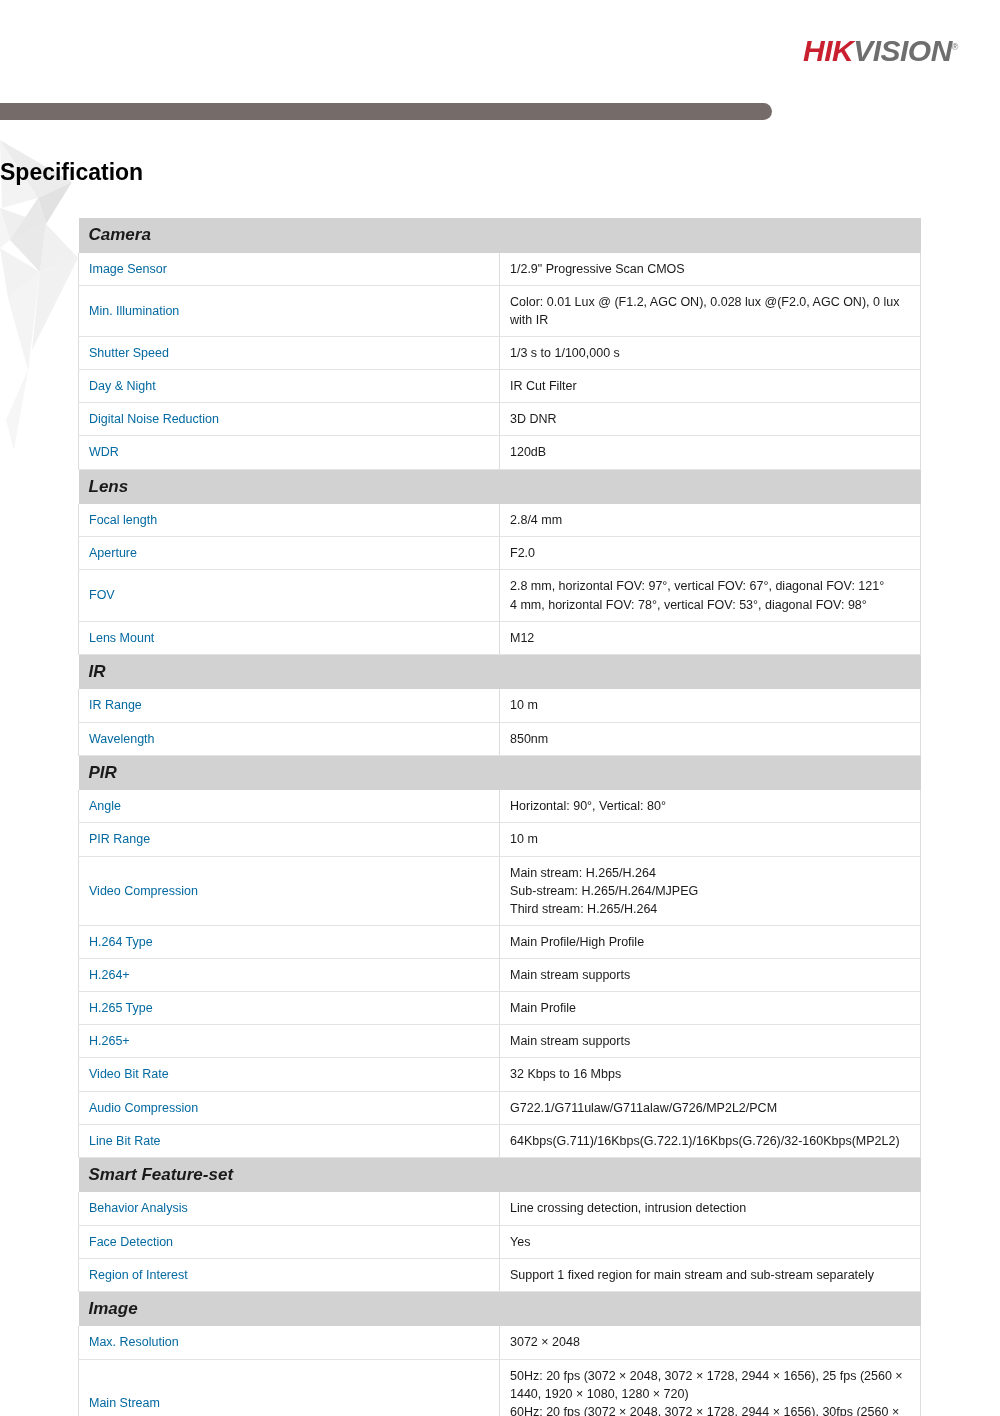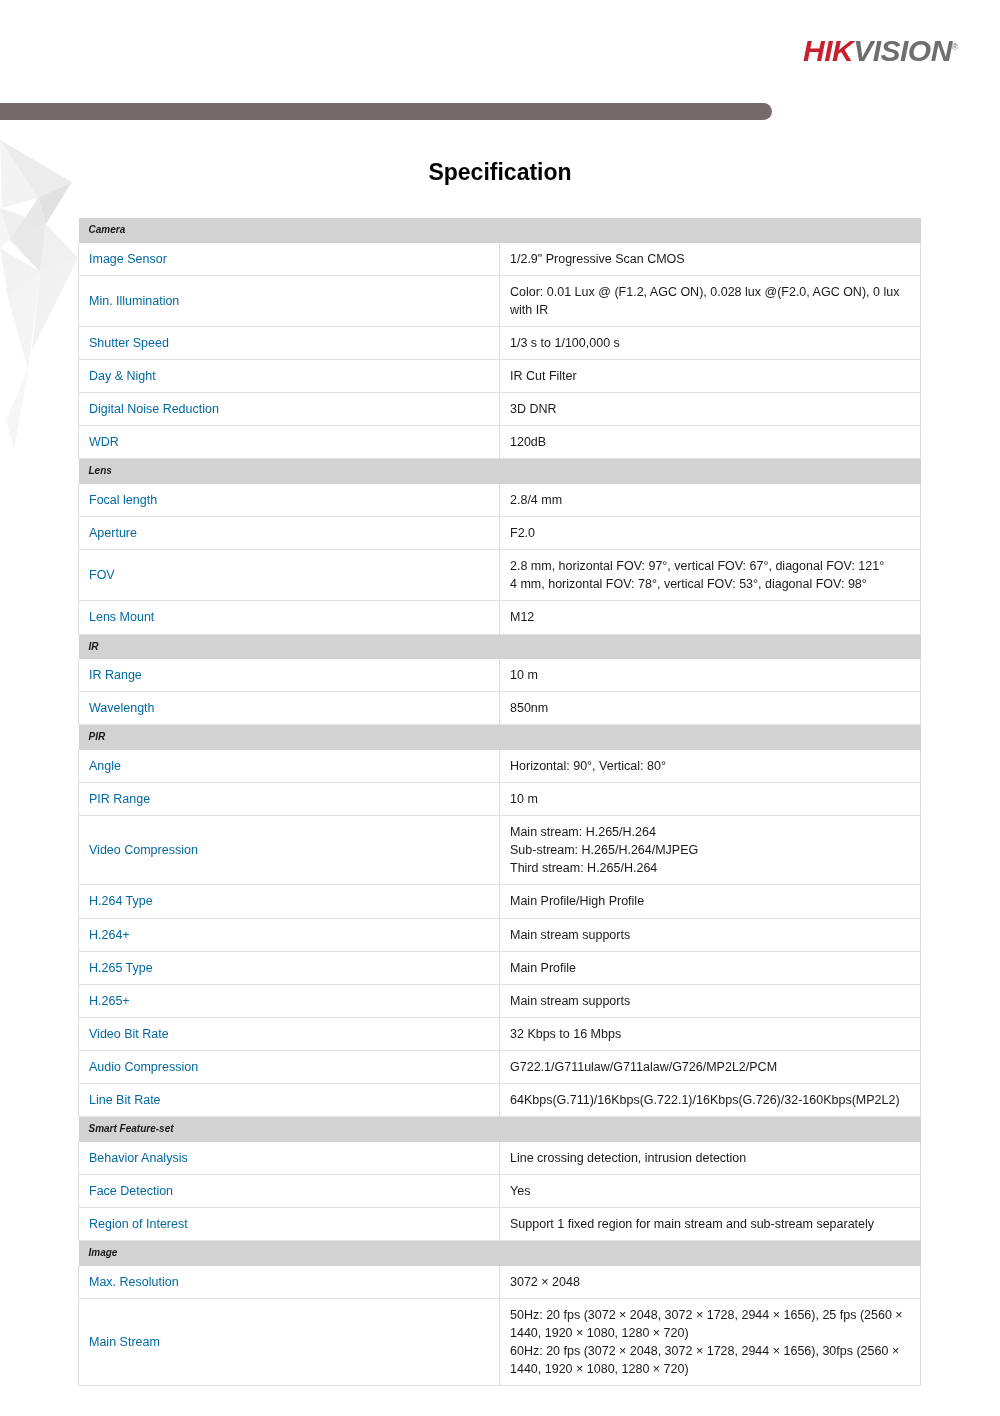--- a/index.html
+++ b/index.html
@@ -60,21 +60,21 @@
     left: 0;
     top: 120px;
     width: 90px;
     height: 360px;
     pointer-events: none;
     z-index: 0;
   }
 
   
   .page-title {
-    text-align: center;
+    text-align: left;
     font-size: 23px;
     font-weight: bold;
     color: #000;
     margin: 0;
     padding: 34px 0 0 0;
     position: relative;
     z-index: 2;
   }
 
   
@@ -102,21 +102,21 @@
     color: #0369a1;
   }
   td.val {
     border-right: 1px solid #dcdcdc;
     color: #1a1a1a;
   }
   tr.section-row td {
     background: #d2d2d2;
     font-weight: bold;
     font-style: italic;
-    font-size: 10px;
+    font-size: 17px;
     padding: 5px 9px 5px 10px;
     border-left: none;
     border-right: none;
     border-bottom: none;
     color: #1a1a1a;
   }
   .multiline { white-space: pre-line; }
 </style>
 </head>
 <body>

